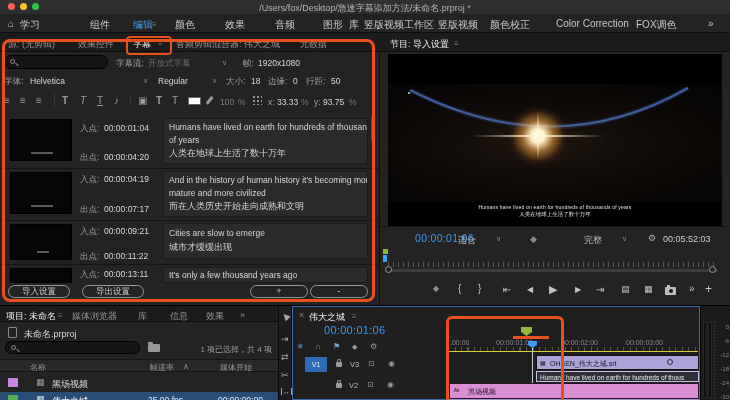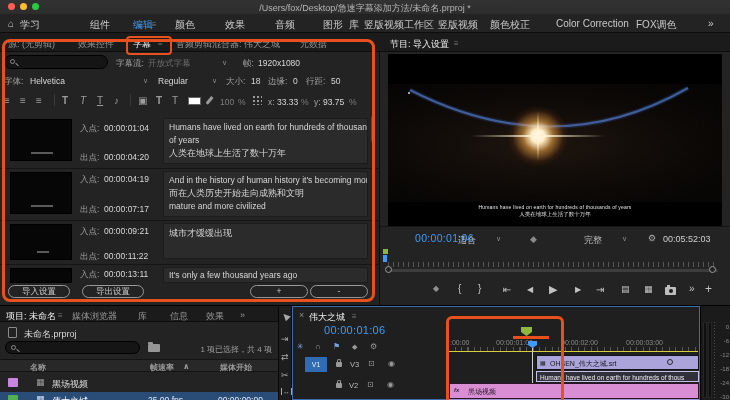--- a/index.html
+++ b/index.html
@@ -57,21 +57,21 @@
   .scrubbar{background:#3d3d3d;border-radius:2px;}
   .handle{width:7px;height:7px;border:1px solid #9a9a9a;border-radius:50%;background:#232323;}
   .trans{font-size:10px;color:#c3c3c3;}
   .cam{width:11px;height:8px;background:#bdbdbd;border-radius:1px;}
   .cam::before{content:'';position:absolute;left:3.5px;top:2px;width:4px;height:4px;background:#1d1d1d;border-radius:50%;}
   .cam::after{content:'';position:absolute;left:2px;top:-2px;width:3px;height:2px;background:#bdbdbd;}
   
   .doc{width:9px;height:11px;border:1px solid #8a8a8a;border-radius:1px;}
   .folder{width:12px;height:8px;background:#969696;border-radius:1px;}
   .folder::before{content:'';position:absolute;left:0;top:-2px;width:5px;height:2px;background:#969696;border-radius:1px 1px 0 0;}
-  .colhdr{font-size:8px;color:#9a9a9a;font-weight:bold;}
+  .colhdr{font-size:8px;color:#9a9a9a;}
   .swatch{width:10px;height:9px;border-radius:1px;}
   .iname{font-size:9px;color:#dddddd;}
   .selrow{background:#2a4d78;}
   
   .tool{font-size:9px;color:#a8a8a8;}
   
   .tl-border{border:1px solid #3e6cb0;background:#1f1f1f;}
   .ruler-lbl{font-size:7px;color:#8a8a8a;}
   .ticks{background:repeating-linear-gradient(90deg,#565656 0 1px,transparent 1px 6.5px);}
   .marker-green{background:#90b83e;clip-path:polygon(0 0,100% 0,100% 55%,50% 100%,0 55%);}
@@ -196,35 +196,36 @@
   <div class="a" style="left:0;top:55px;width:380px;height:51px">
     <div class="a thumb" style="left:10px;top:3px;width:62px;height:42px">
       <div class="a dash" style="left:20px;top:32px;width:22px"></div>
     </div>
     <span class="a lbl txt" style="left:80px;top:5px">入点:</span>
     <span class="a val blue txt" style="left:104px;top:5px">00:00:04:19</span>
     <span class="a lbl txt" style="left:80px;top:35px">出点:</span>
     <span class="a val blue txt" style="left:104px;top:35px">00:00:07:17</span>
     <div class="a tbox" style="left:163px;top:2px;width:205px;height:46px">
       <div class="tline">And in the history of human history it's becoming more</div>
+      <div class="tline">mature and more civilized</div>
       <div class="tline" style="font-size:9px">而在人类历史开始走向成熟和文明</div>
-      <div class="tline">mature and more civilized</div>
     </div>
   </div>
   <div class="a rowsep" style="left:0;top:106px;width:380px"></div>
 
   <div class="a" style="left:0;top:107px;width:380px;height:43px">
     <div class="a thumb" style="left:10px;top:3px;width:62px;height:36px">
       <div class="a dash" style="left:26px;top:26px;width:12px"></div>
     </div>
     <span class="a lbl txt" style="left:80px;top:5px">入点:</span>
     <span class="a val blue txt" style="left:104px;top:5px">00:00:09:21</span>
     <span class="a lbl txt" style="left:80px;top:30px">出点:</span>
     <span class="a val blue txt" style="left:104px;top:30px">00:00:11:22</span>
     <div class="a tbox" style="left:163px;top:2px;width:205px;height:36px">
+      <div class="tline" style="line-height:14px">Cities are slow to emerge</div>
       <div class="tline" style="line-height:14px;font-size:9px">城市才缓缓出现</div>
     </div>
   </div>
   <div class="a rowsep" style="left:0;top:150px;width:380px"></div>
 
   <div class="a" style="left:0;top:151px;width:380px;height:18px">
     <div class="a thumb" style="left:10px;top:3px;width:62px;height:15px"></div>
     <span class="a lbl txt" style="left:80px;top:4px">入点:</span>
     <span class="a val blue txt" style="left:104px;top:4px">00:00:13:11</span>
     <div class="a tbox" style="left:163px;top:2px;width:205px;height:16px">

